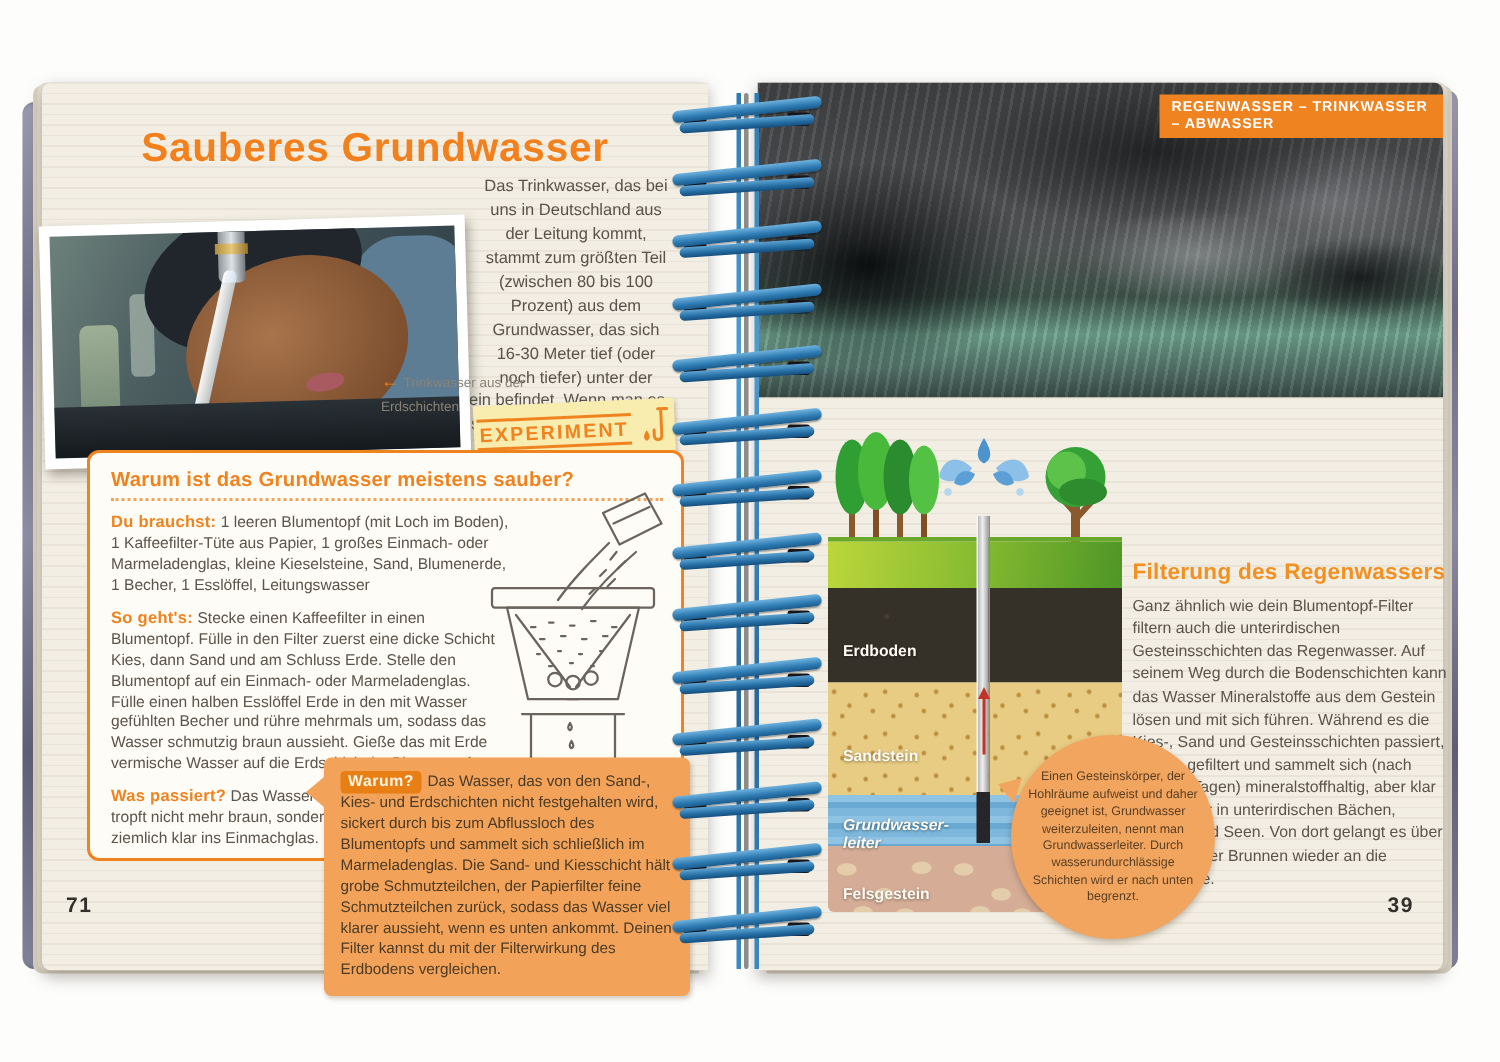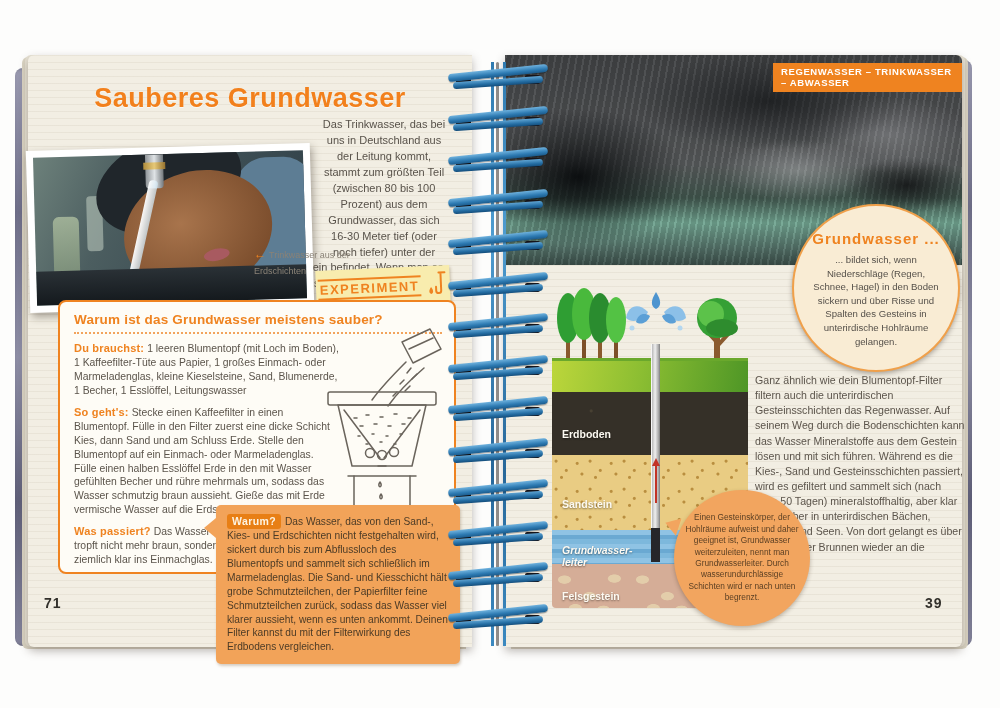--- a/index.html
+++ b/index.html
@@ -244,24 +244,20 @@
 
     <div class="page-number pn-left">71</div>
   </div>
 
   <div class="page page-right">
 
     <div class="cave-photo">
       <div class="cave-badge">REGENWASSER – TRINKWASSER – ABWASSER</div>
     </div>
 
-    <div class="bubble-gw">
-      <h3>Grundwasser ...</h3>
-      <p>... bildet sich, wenn Niederschläge (Regen, Schnee, Hagel) in den Boden sickern und über Risse und Spalten des Gesteins in unterirdische Hohlräume gelangen.</p>
-    </div>
 
     <div class="diagram">
       <div class="dg-sky">
         <svg class="dg-trees-l" width="80" height="80" viewBox="0 0 80 80">
           <rect x="12" y="50" width="4" height="22" fill="#8a5a2e"></rect>
             <rect x="28" y="48" width="4" height="24" fill="#7c4f27"></rect>
           <rect x="44" y="50" width="4" height="22" fill="#8a5a2e"></rect>
             <rect x="60" y="52" width="4" height="20" fill="#7c4f27"></rect>
           <ellipse cx="14" cy="32" rx="11" ry="25" fill="#2f9e33"></ellipse>
           <ellipse cx="30" cy="28" rx="12" ry="26" fill="#49b93c"></ellipse>
@@ -296,20 +292,21 @@
       <div class="dg-label lb-fels">Felsgestein</div>
       <div class="dg-pipe"></div>
       <div class="dg-screen"></div>
       <div class="flow-arrow">
           <span class="head"></span>
           <span class="stem"></span>
         </div>
     </div>
 
     <div class="filter-sec">
+      <h2>Filterung des Regenwassers</h2>
       <p>Ganz ähnlich wie dein Blumentopf-Filter filtern auch die unterirdischen Gesteinsschichten das Regenwasser. Auf seinem Weg durch die Bodenschichten kann das Wasser Mineralstoffe aus dem Gestein lösen und mit sich führen. Während es die Kies-, Sand und Gesteinsschichten passiert, wird es gefiltert und sammelt sich (nach etwa 50 Tagen) mineralstoffhaltig, aber klar und sauber in unterirdischen Bächen, Flüssen und Seen. Von dort gelangt es über Quellen oder Brunnen wieder an die Oberfläche.</p>
     </div>
 
     <div class="bubble-note">
       <p>Einen Gesteinskörper, der Hohlräume aufweist und daher geeignet ist, Grundwasser weiterzuleiten, nennt man Grundwasserleiter. Durch wasserundurchlässige Schichten wird er nach unten begrenzt.</p>
     </div>
 
     <div class="page-number pn-right">39</div>
   </div>
 

